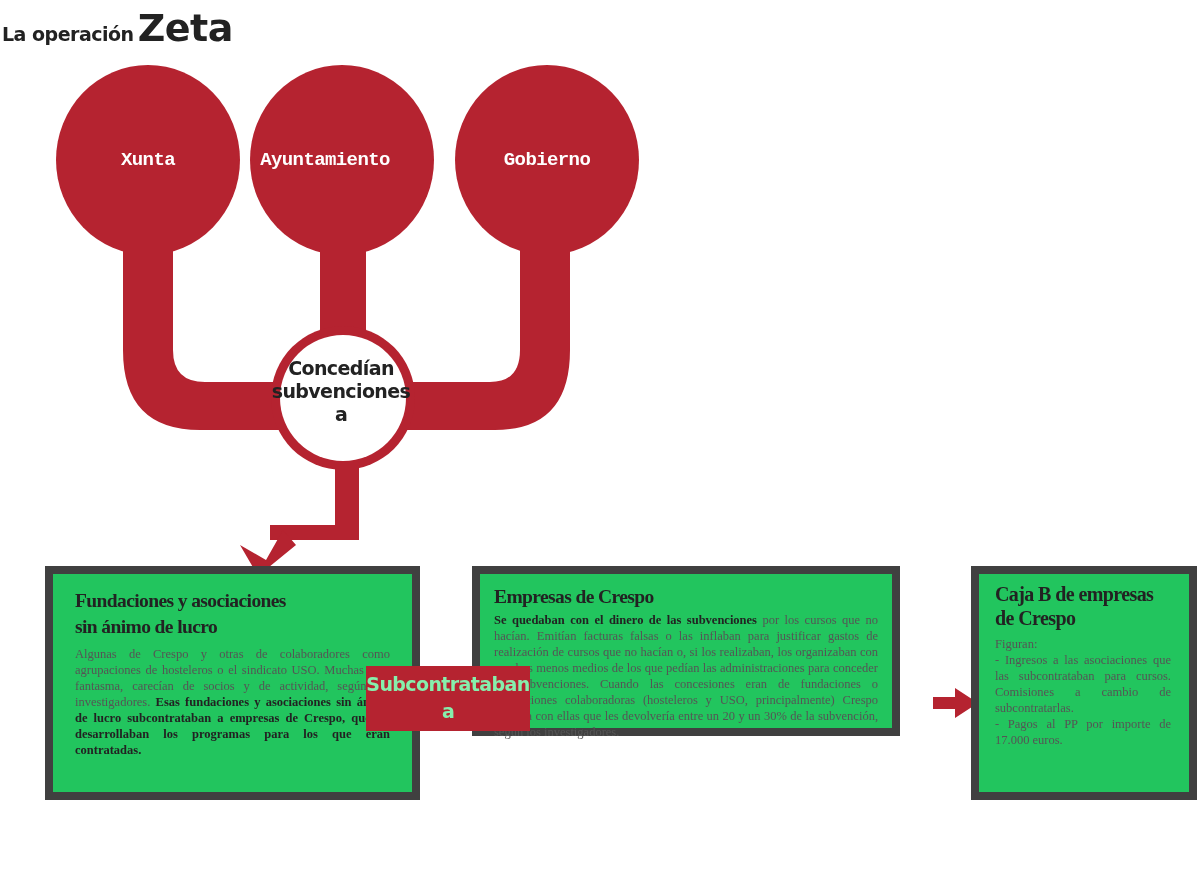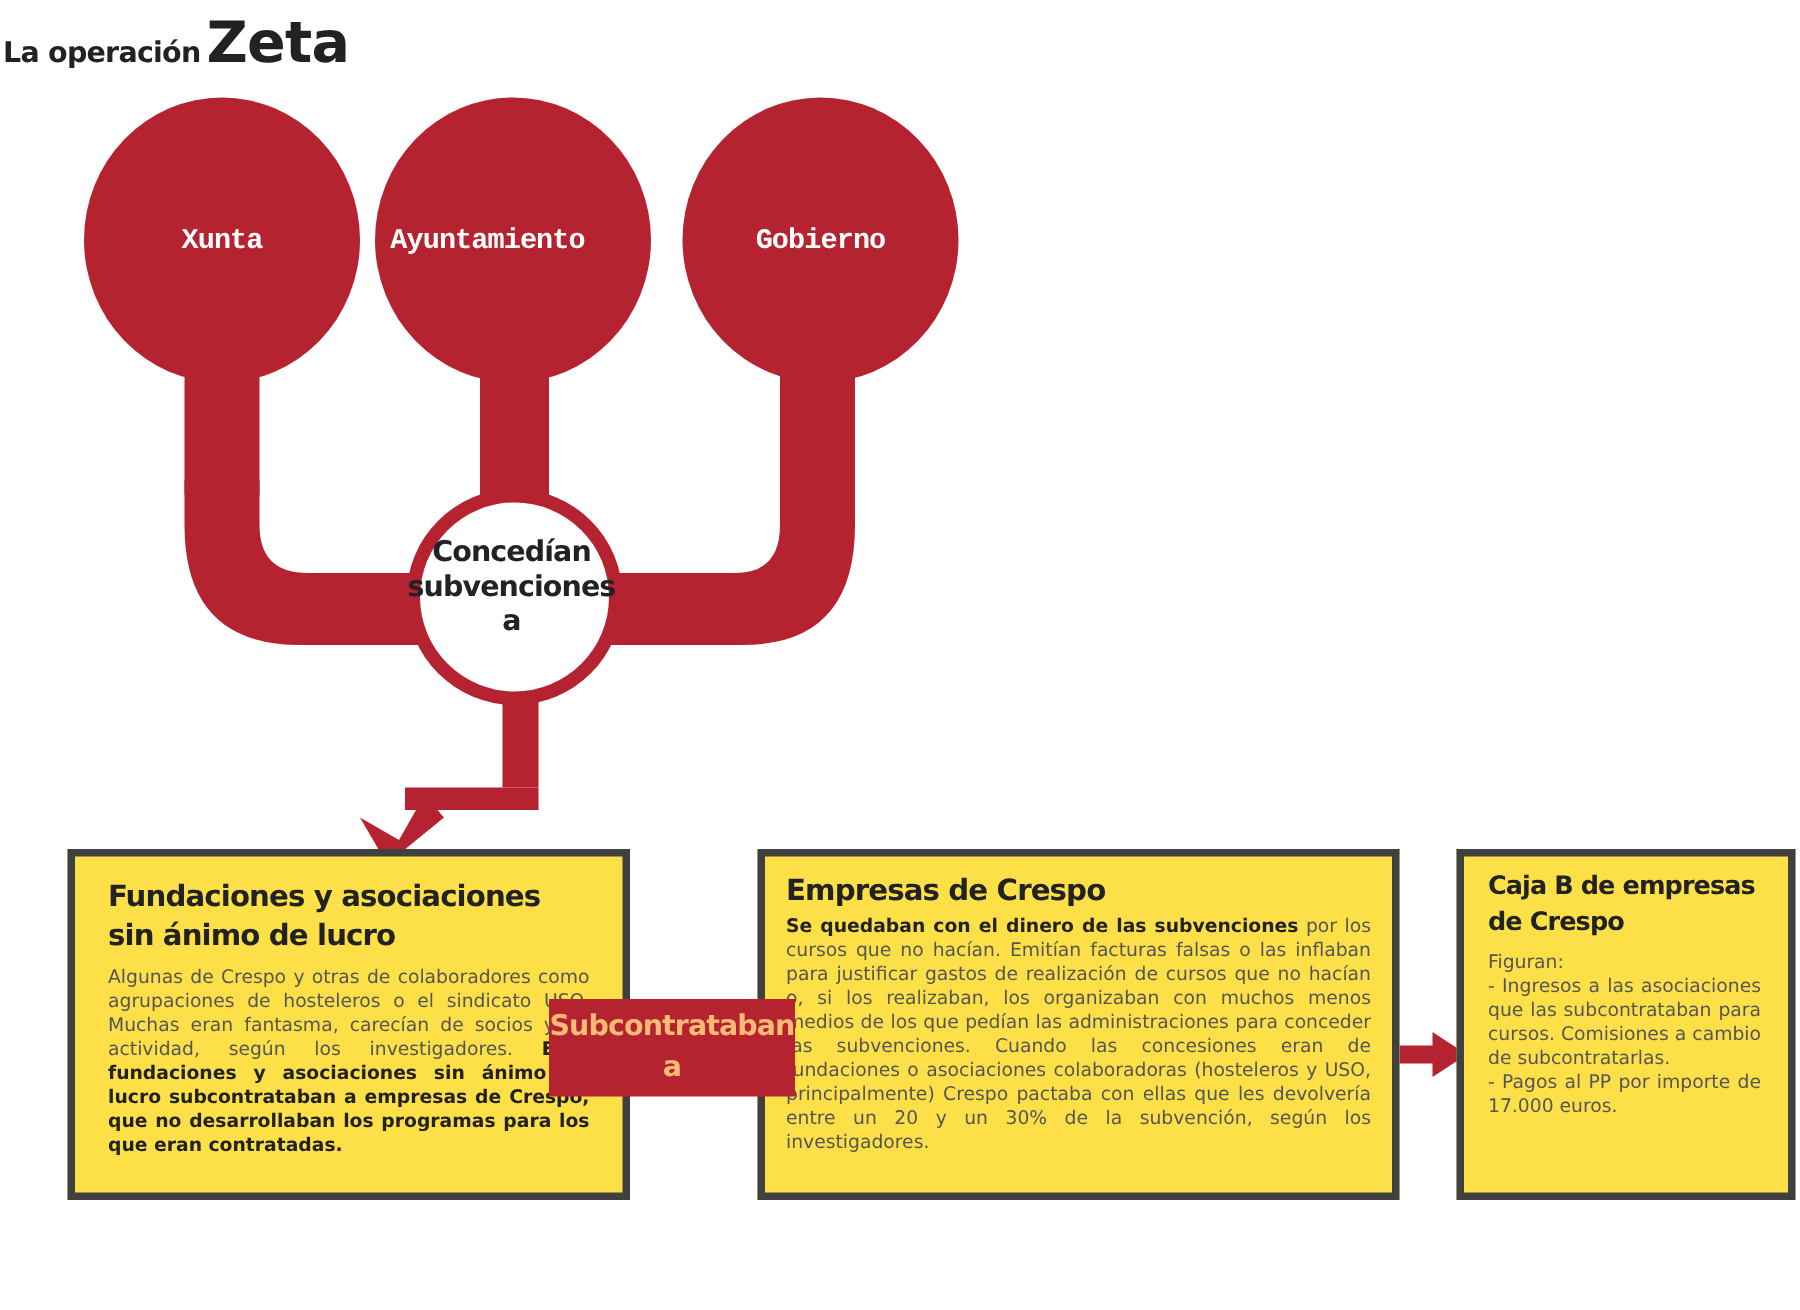--- a/index.html
+++ b/index.html
@@ -7,26 +7,26 @@
            font-family: "DejaVu Sans", "Liberation Sans", sans-serif; color: #222; }
     .title { position: absolute; left: 2px; top: 6px; font-weight: bold; color: #222;
              font-family: "DejaVu Sans", sans-serif; letter-spacing: -0.5px; white-space: nowrap; }
     .title .t1 { font-size: 19px; }
     .title .t2 { font-size: 38px; margin-left: 4px; margin-top: 16px; }
     svg.graph { position: absolute; left: 0; top: 0; }
     .circle-label { position: absolute; color: #fff; font-weight: bold; font-size: 19px;
                     text-align: center; font-family: Liberation Mono, monospace; letter-spacing: -0.6px; }
     .hub-label { position: absolute; left: 268px; top: 357px; width: 146px; text-align: center;
                  font-weight: bold; font-size: 19px; line-height: 23px; color: #222; letter-spacing: -0.6px; }
-    .box { position: absolute; border: 5px solid #404040; box-sizing: border-box; background: #fde047; }
+    .box { position: absolute; border: 8px solid #404040; box-sizing: border-box; background: #22c55e; font-family: Liberation Serif, serif; }
     .box h2 { margin: 0; font-weight: bold; color: #222; letter-spacing: -0.6px; }
     .box p { margin: 0; color: #555; font-size: 12.5px; line-height: 16px; text-align: justify; }
     .box b { color: #222; }
     .subcontr { position: absolute; left: 366px; top: 666px; width: 164px; height: 65px;
-                background: #b52330; color: #fdba74; font-weight: bold; font-size: 19px;
+                background: #b52330; color: #86efac; font-weight: bold; font-size: 19px;
                 text-align: center; line-height: 27px; padding-top: 5px; box-sizing: border-box; letter-spacing: -0.6px; }
   </style>
 </head>
 <body>
 
 <div class="title">
   <span class="t1">La operación</span><span class="t2">Zeta</span>
 </div>
 
 <svg class="graph" width="1200" height="873">
@@ -70,29 +70,29 @@
   <h2 style="font-size:19.5px; line-height:26px;">
     <div>Fundaciones y asociaciones</div>
     <div>sin ánimo de lucro</div>
   </h2>
   <p style="margin-top:6px; padding-right:0;">
     <span>Algunas de Crespo y otras de colaboradores como agrupaciones de hosteleros o el sindicato USO. Muchas eran fantasma, carecían de socios y de actividad, según los investigadores.</span>
     <b>Esas fundaciones y asociaciones sin ánimo de lucro subcontrataban a empresas de Crespo, que no desarrollaban los programas para los que eran contratadas.</b>
   </p>
 </div>
 
-<div class="box" style="left:505px; top:566px; width:428px; height:234px; padding:10px 14px 0 14px;">
+<div class="box" style="left:472px; top:566px; width:428px; height:170px; padding:10px 14px 0 14px;">
   <h2 style="font-size:19.5px; line-height:26px;">Empresas de Crespo</h2>
   <p style="margin-top:2px;">
     <b>Se quedaban con el dinero de las subvenciones</b><span> por los cursos que no hacían. Emitían facturas falsas o las inflaban para justificar gastos de realización de cursos que no hacían o, si los realizaban, los organizaban con muchos menos medios de los que pedían las administraciones para conceder las subvenciones. Cuando las concesiones eran de fundaciones o asociaciones colaboradoras (hosteleros y USO, principalmente) Crespo pactaba con ellas que les devolvería entre un 20 y un 30% de la subvención, según los investigadores.</span>
   </p>
 </div>
 
 <div class="box" style="left:971px; top:566px; width:226px; height:234px; padding:8px 18px 0 16px;">
-  <h2 style="font-size:17px; line-height:24px;">
+  <h2 style="font-size:20px; line-height:24px;">
     <div>Caja B de empresas</div>
     <div>de Crespo</div>
   </h2>
   <p style="margin-top:6px;">Figuran:</p>
   <p>- Ingresos a las asociaciones que las subcontrataban para cursos. Comisiones a cambio de subcontratarlas.</p>
   <p>- Pagos al PP por importe de 17.000 euros.</p>
 </div>
 
 <div class="subcontr">
   <div>Subcontrataban</div>

